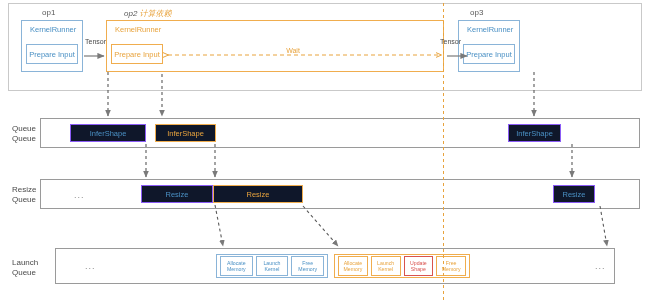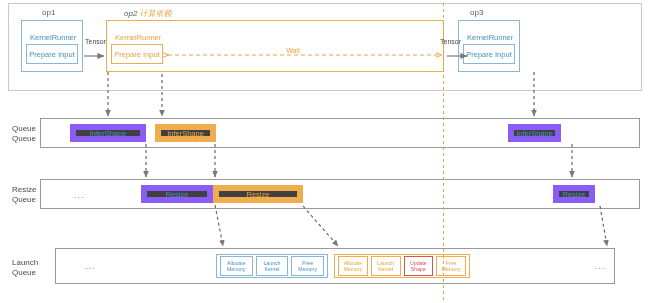--- a/index.html
+++ b/index.html
@@ -11,32 +11,32 @@
 
   
   .frame{border:1px solid #c9c9c9;background:#ffffff;}
 
   
   .op-title{font-size:8px;color:#5a5a5a;white-space:nowrap;}
   .op-title .cn{color:#e8a33d;}
 
   .kr-box{border:1px solid #8ab4d8;background:#ffffff;}
   .kr-box.orange{border-color:#f0ad4e;}
-  .kr-label{position:absolute;left:8px;top:4px;font-size:7.5px;color:#4a90c4;white-space:nowrap;margin-top:8px;}
+  .kr-label{position:absolute;left:8px;top:4px;font-size:7.5px;color:#4a90c4;white-space:nowrap;}
   .kr-label.orange{color:#e8a33d;}
 
   .pi-box{border:1px solid #8ab4d8;background:#ffffff;display:flex;align-items:center;justify-content:center;
           font-size:7.5px;color:#4a90c4;}
   .pi-box.orange{border-color:#f0ad4e;color:#e8a33d;}
 
   
   .queue-label{font-size:8px;color:#4a4a4a;line-height:10px;text-align:left;white-space:nowrap;}
   .queue-band{border:1px solid #9a9a9a;background:#ffffff;}
 
-  .chip{border:6px solid #8b5cf6;background:#404040;display:flex;align-items:center;justify-content:center;
+  .chip{border:1px solid #8b5cf6;background:#0f172a;display:flex;align-items:center;justify-content:center;
         font-size:7.5px;color:#4a90c4;white-space:nowrap;}
   .chip.orange{border-color:#f0ad4e;color:#e8a33d;}
 
   .ellipsis{font-size:9px;color:#8a8a8a;letter-spacing:1px;}
 
   
   .task-group{border:1px solid #8ab4d8;background:#ffffff;display:flex;align-items:center;gap:3px;padding:2px 3px;box-sizing:border-box;}
   .task-group.orange{border-color:#f0ad4e;}
   .task{border:1px solid #8ab4d8;background:#ffffff;display:flex;flex-direction:column;align-items:center;
         justify-content:center;font-size:5.2px;color:#4a90c4;line-height:6px;flex:1;height:100%;text-align:center;}

